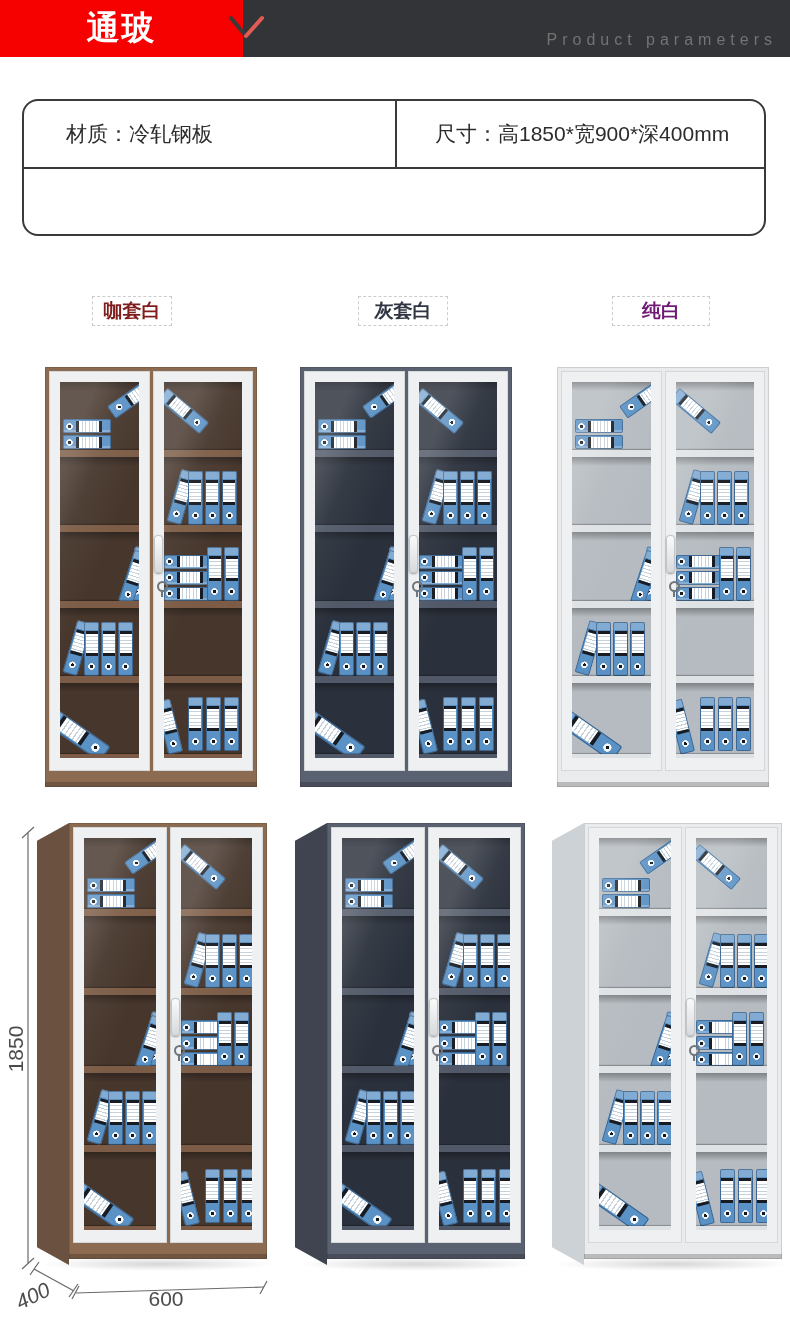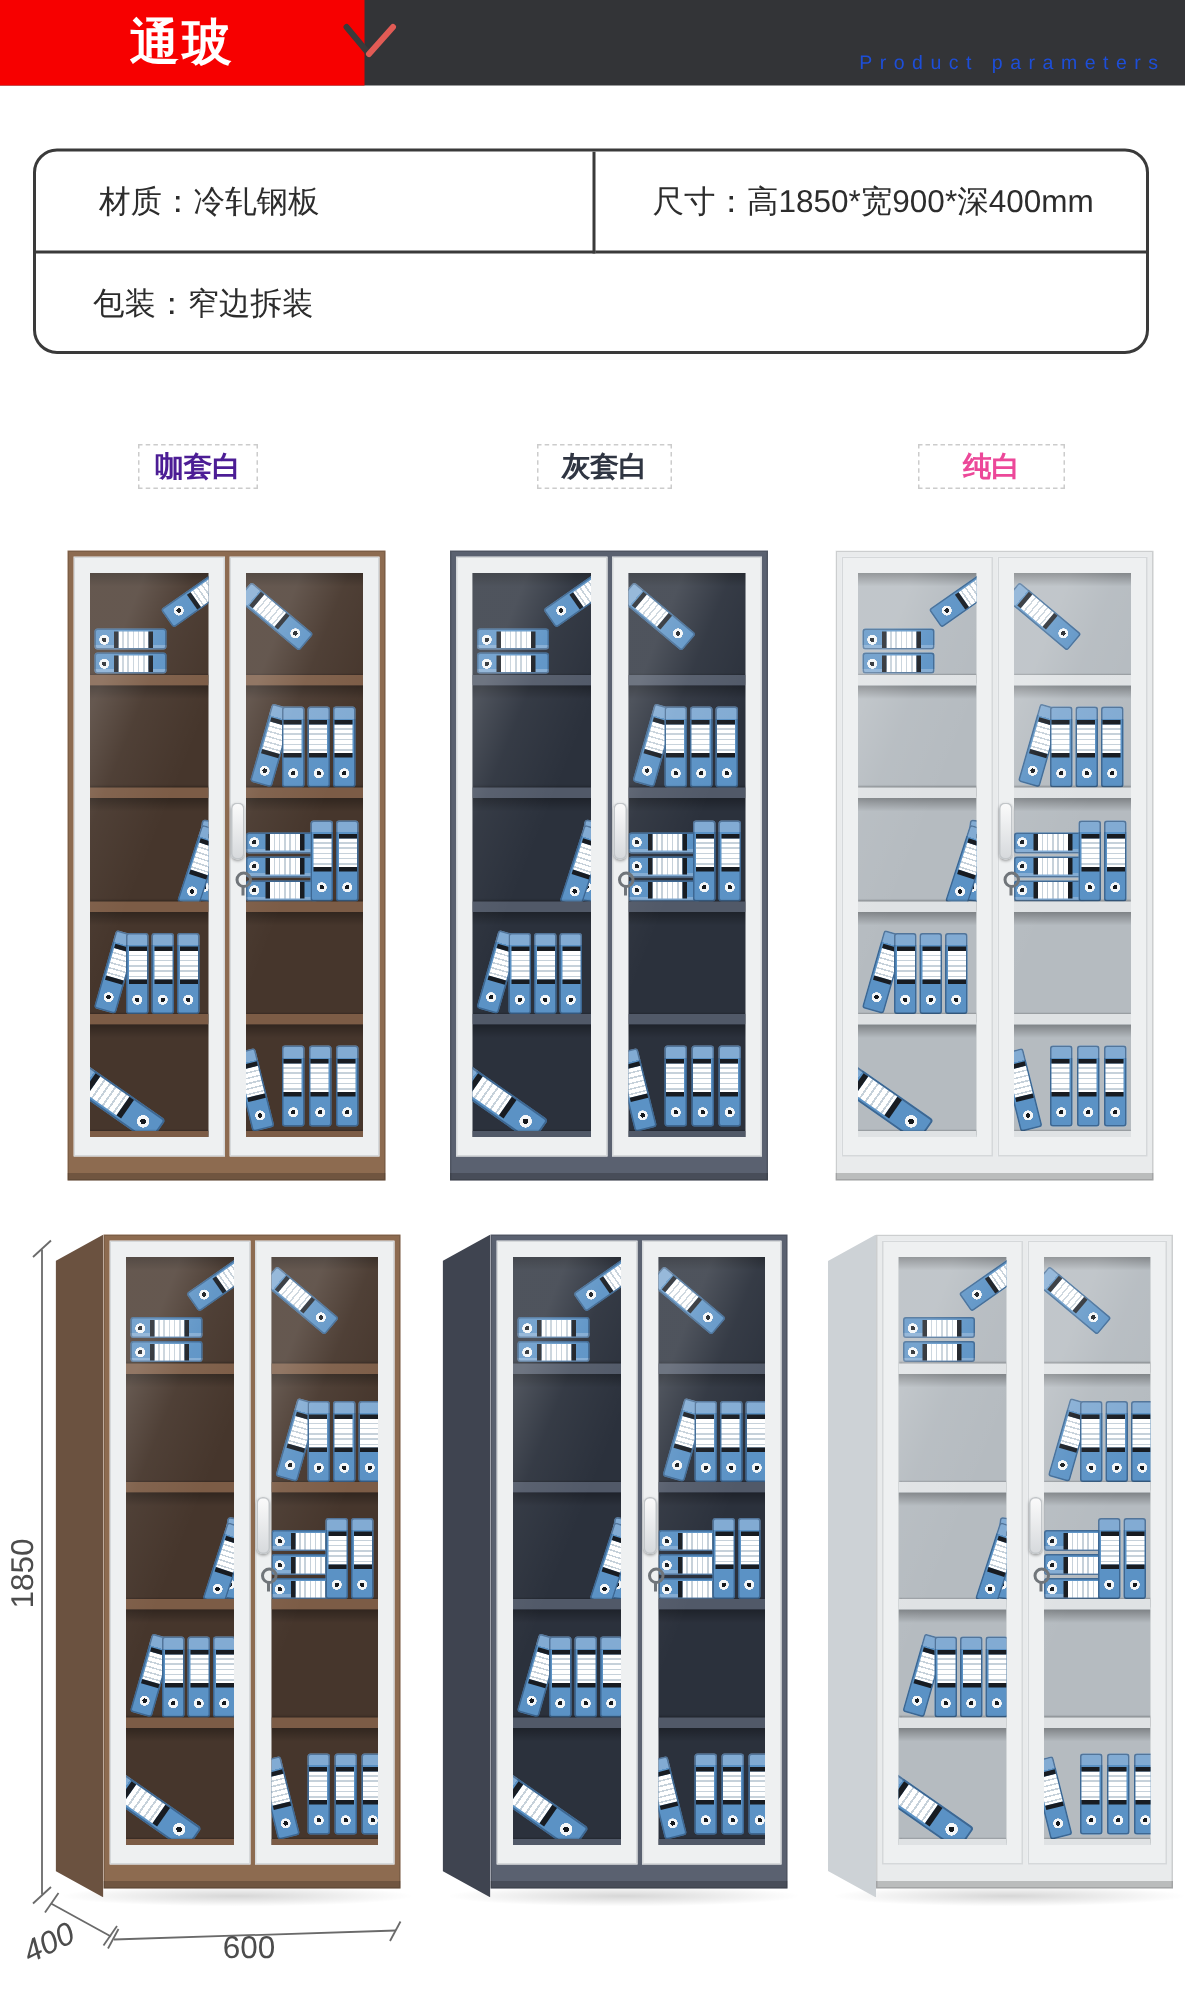--- a/index.html
+++ b/index.html
@@ -6,21 +6,21 @@
   .page{position:relative;width:790px;height:1342px;background:#ffffff;overflow:hidden;
         font-family:"Liberation Sans", sans-serif;}
 
   
   .hdr{position:absolute;left:0;top:0;width:790px;height:57px;}
   .hdr-bar{position:absolute;left:0;top:0;right:0;height:57px;background:#333437;}
   .hdr-brand{position:absolute;left:0;top:0;width:243px;height:57px;background:#f70000;
              display:flex;align-items:center;justify-content:center;}
   .hdr-brand span{color:#fff;font-size:33px;font-weight:bold;letter-spacing:2px;}
   .hdr-check{position:absolute;left:224px;top:13px;}
-  .hdr-sub{position:absolute;right:13px;bottom:8px;color:#1d4ed8;font-size:13px;
+  .hdr-sub{position:absolute;right:13px;bottom:8px;color:#737373;font-size:16px;
            letter-spacing:5px;white-space:nowrap;}
 
   
   .ptable{position:absolute;left:22px;top:99px;width:740px;height:133px;
           border:2px solid #3a3a3a;border-radius:16px;display:grid;
           grid-template-columns:373px 1fr;grid-template-rows:68px 1fr;overflow:hidden;
           background:#fff;}
   .pcell{display:flex;align-items:center;font-size:21px;color:#2c2c2c;}
   .pcell.c1,.pcell.c3{border-right:2px solid #3a3a3a;padding-left:42px;}
   .pcell.c1,.pcell.c2{border-bottom:2px solid #3a3a3a;}
@@ -106,26 +106,25 @@
     <svg class="hdr-check" width="46" height="32" viewBox="0 0 46 32">
       <line x1="7" y1="5" x2="22" y2="23" stroke="#3a3a3a" stroke-width="4" stroke-linecap="round"></line>
       <line x1="22" y1="23" x2="38" y2="5" stroke="#e25b55" stroke-width="4" stroke-linecap="round"></line>
     </svg>
     <div class="hdr-sub">Product parameters</div>
   </div>
 
   <div class="ptable">
     <div class="pcell c1">材质：冷轧钢板</div>
     <div class="pcell c2">尺寸：高1850*宽900*深400mm</div>
-    <div class="pcell c4">包装：窄边拆装</div>
   </div>
 
-  <div class="vlabel vl1" style="color: #4c1d95;">咖套白</div>
+  <div class="vlabel vl1" style="color: #7f1d1d;">咖套白</div>
   <div class="vlabel vl2" style="color: rgb(47, 53, 66);">灰套白</div>
-  <div class="vlabel vl3" style="color: #ec4899;">纯白</div>
+  <div class="vlabel vl3" style="color: #701a75;">纯白</div>
 
   <div id="cabinets">
       <div class="cab" style="background: rgb(141, 107, 80); left: 45px; top: 367px; width: 212px; height: 420px;">
         <div class="doors">
           <div class="door">
             <div class="glass" style="background: rgb(70, 54, 44);">
               <div class="comp" style="top: 0%;">
                 <div class="b bH" style="left: 3px; bottom: 8px;"></div>
                 <div class="b bH" style="left: 3px; bottom: 24px;"></div>
                 <div class="b bV" style="right: -2px; top: -12px; transform: rotate(55deg);"></div>

